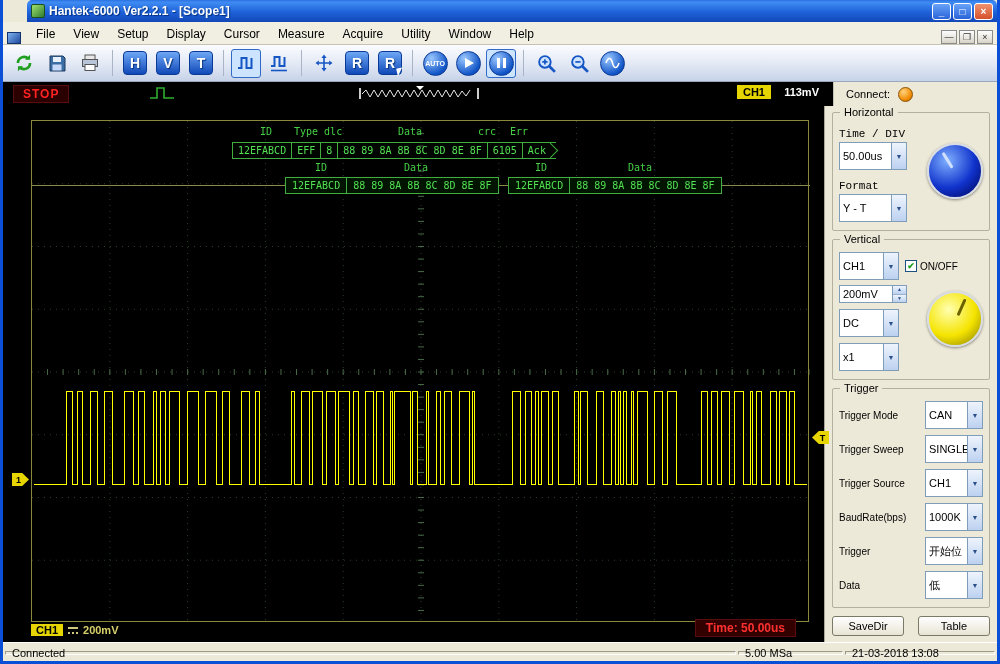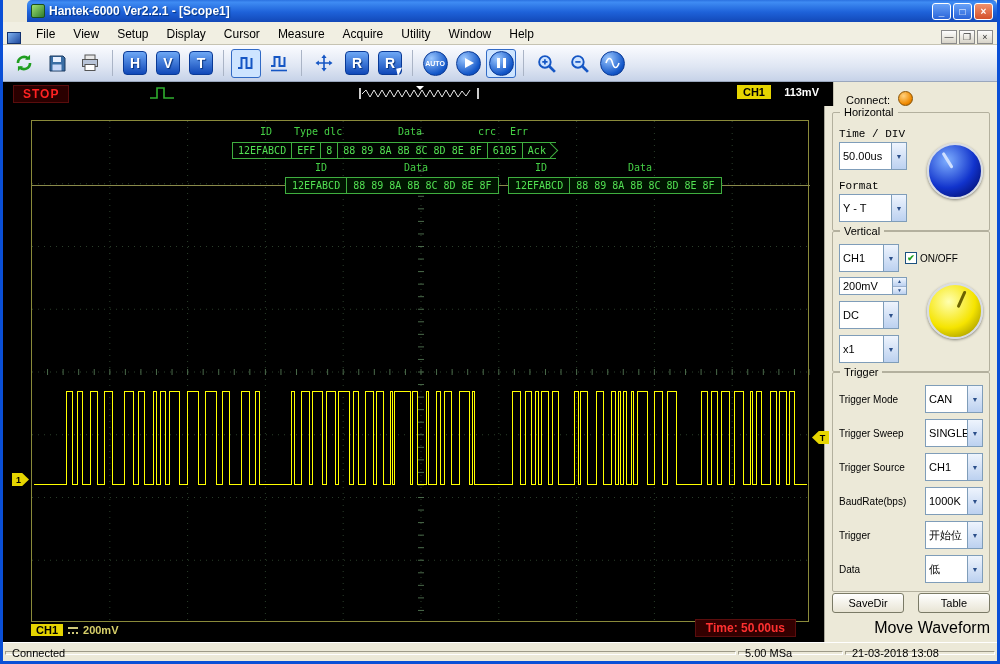--- a/index.html
+++ b/index.html
@@ -55,21 +55,21 @@
   
   .strip{ height:24px; flex:0 0 24px; display:flex; }
   .strip-left{ width:830px; background:#000; position:relative; }
   .stop-chip{ position:absolute; left:10px; top:3px; padding:1px 9px; background:#2a0000;
     border:1px solid #5a0d0d; color:#ff2222; font-size:12px; font-weight:bold; letter-spacing:1px; }
   .trig-glyph{ position:absolute; left:146px; top:4px; }
   .preview{ position:absolute; left:355px; top:4px; }
   .chip-ch{ position:absolute; right:62px; top:3px; background:#e6d500; color:#000;
     font-size:11px; font-weight:bold; padding:1px 6px; }
   .chip-val{ position:absolute; right:14px; top:4px; color:#fff; font-size:11px; font-weight:bold; }
-  .strip-right{ flex:1; background:#ece9d8; display:flex; align-items:flex-end; gap:8px;
+  .strip-right{ flex:1; background:#ece9d8; display:flex; align-items:center; gap:8px;
     padding-left:12px; font-size:11px; border-left:1px solid #c6c3b2; }
   .led{ width:15px; height:15px; border-radius:50%;
     background:radial-gradient(circle at 35% 30%, #ffd27f, #f08a00 65%, #a85a00); border:1px solid #8a5200; }
 
   
   .main{ flex:1; display:flex; min-height:0; }
   .scope-area{ width:830px; background:#000; position:relative; }
   .scope-display{ position:absolute; left:28px; top:14px; width:778px; height:502px;
     border:1px solid #8a8a3a; background:#000; }
   .scope-display svg{ position:absolute; left:0; top:0; }
@@ -99,21 +99,21 @@
   .scope-bl{ position:absolute; left:28px; bottom:6px; display:flex; align-items:center; gap:5px; }
   .scope-bl .chipy{ background:#e6d500; color:#000; font-size:11px; font-weight:bold; padding:0 5px; }
   .coupling-icon{ width:10px; height:7px; border-top:2px solid #cfc87a; border-bottom:2px dotted #cfc87a; display:inline-block; }
   .scope-bl .scale{ color:#d8d06a; font-size:11px; font-weight:bold; }
   .time-chip{ position:absolute; right:28px; bottom:5px; background:#330000; border:1px solid #5a0d0d;
     color:#ff3030; font-size:12px; font-weight:bold; padding:1px 10px; }
 
   
   .panel{ flex:1; background:#ece9d8; border-left:1px solid #aaa89a; display:flex; flex-direction:column;
     padding:6px 7px 5px 7px; font-size:11px; }
-  .group{ border:1px solid #b3b09e; border-radius:2px; position:relative; padding:12px 6px 8px 6px; }
+  .group{ border:1px solid #b3b09e; border-radius:2px; position:relative; padding:12px 6px 8px 6px; margin-bottom:8px; }
   .gtitle{ position:absolute; top:-7px; left:7px; background:#ece9d8; padding:0 4px; font-size:11px; }
   .lbl{ font-size:11px; margin:3px 0 2px 0;font-family:Liberation Mono, monospace; }
   .combo{ display:inline-flex; align-items:center; height:28px; background:#fff; border:1px solid #7f9db9;
     font-size:11px; cursor:default; }
   .combo .cval{ flex:1; padding:0 3px; white-space:nowrap; overflow:hidden; }
   .combo .carrow{ width:15px; height:100%; display:flex; align-items:center; justify-content:center;
     font-size:7px; color:#2b4f8a; background:linear-gradient(#eef4fd,#bcd1f0); border-left:1px solid #7f9db9; }
   .w68{ width:68px; } .w60{ width:60px; } .w58{ width:58px; }
   .hrow{ display:flex; } .hcol{ width:84px; }
   .knob{ width:56px; height:56px; border-radius:50%; position:relative; border:2px solid #d8dce4;

